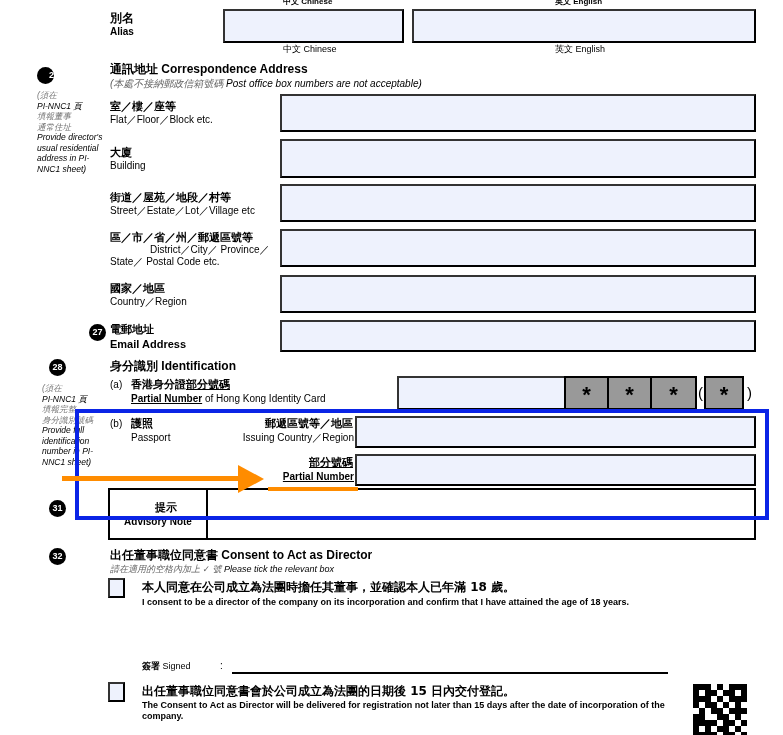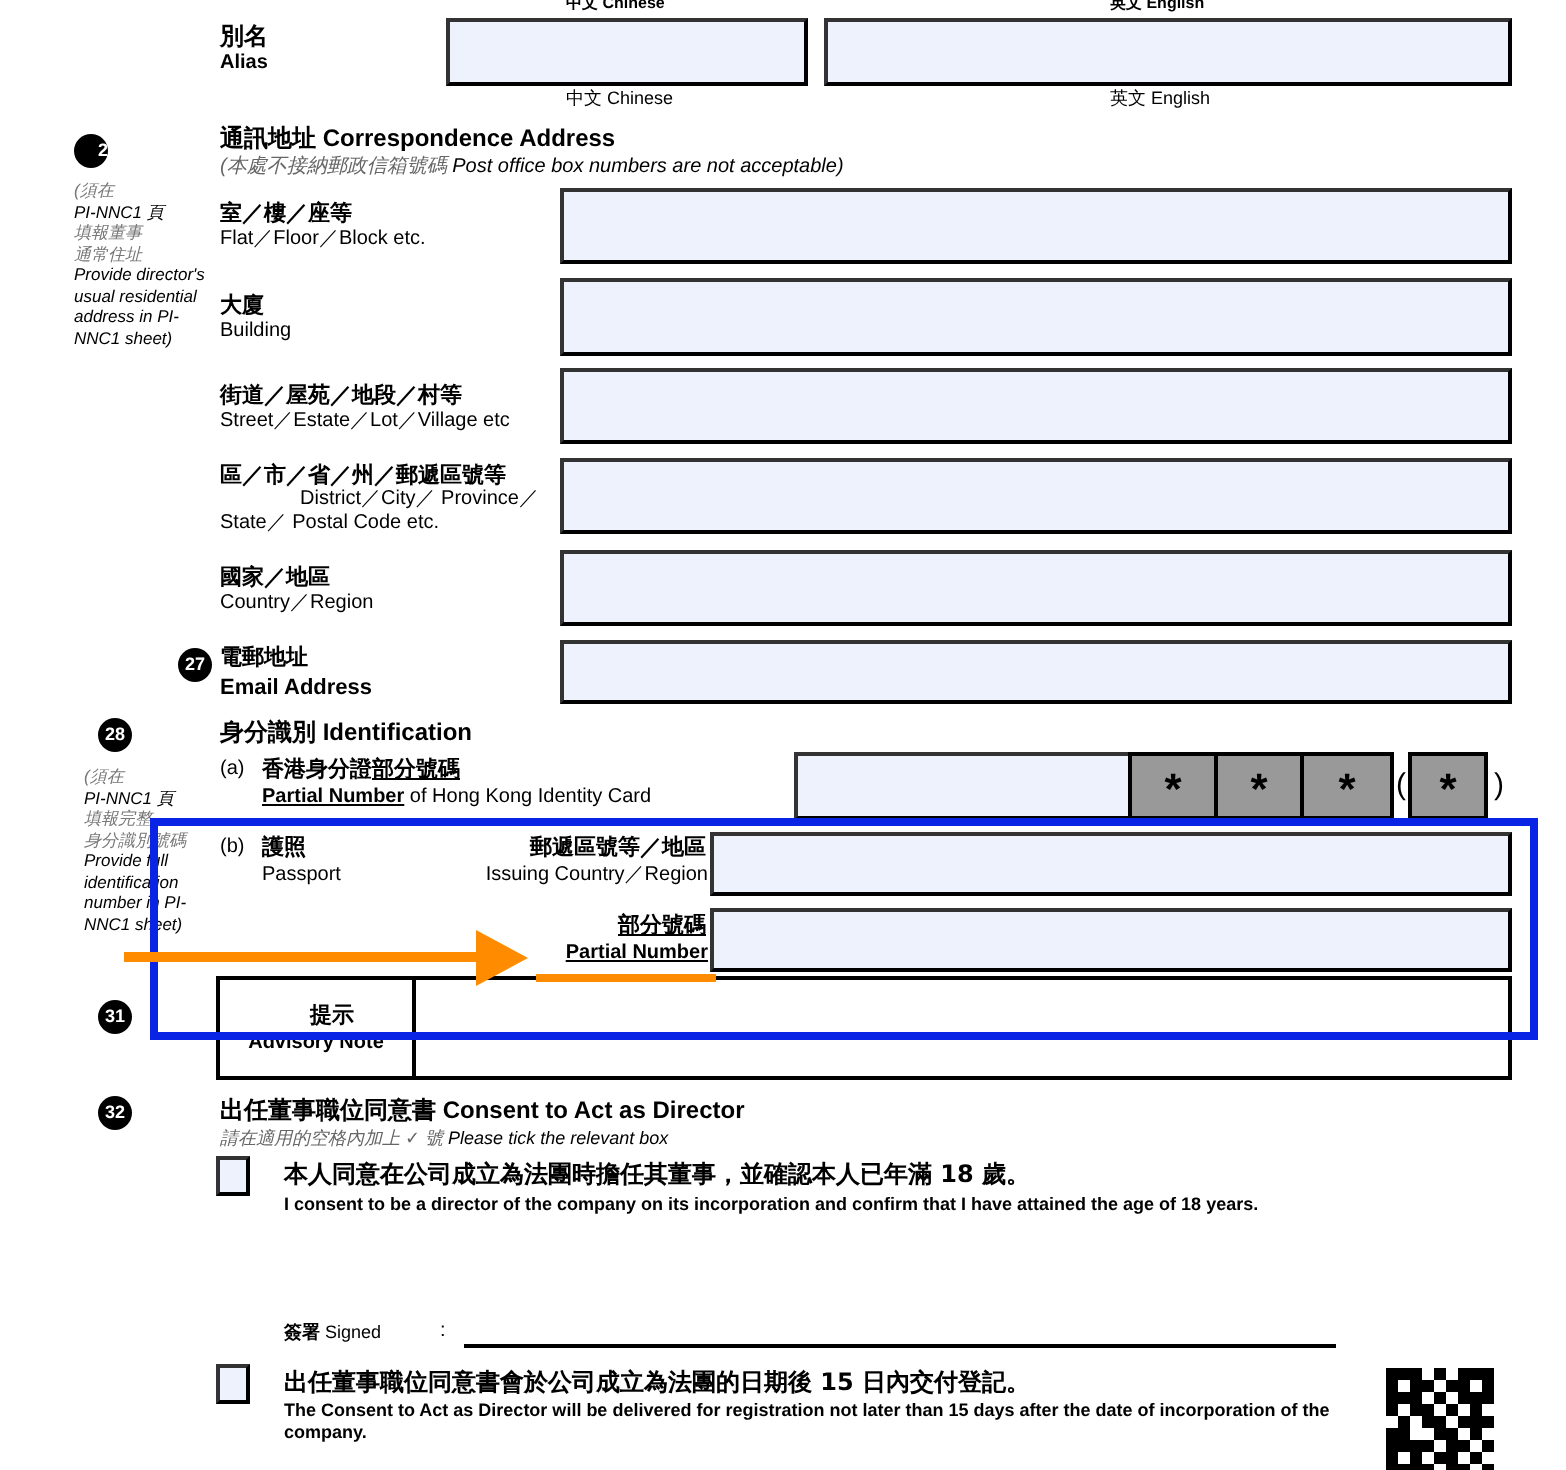--- a/index.html
+++ b/index.html
@@ -67,21 +67,21 @@
 <div class="abs t11 cjk-b" style="left:110px;top:231px;">區／市／省／州／郵遞區號等</div>
 <div class="abs t10" style="left:110px;top:244px;margin-left:40px;">District／City／ Province／</div>
 <div class="abs t10" style="left:110px;top:256px;">State／ Postal  Code etc.</div>
 <input class="field" style="left: 280px; top: 229px; width: 476px; height: 38px;" value="">
 
 <div class="abs t11 cjk-b" style="left:110px;top:282px;">國家／地區</div>
 <div class="abs t10" style="left:110px;top:296px;">Country／Region</div>
 <input class="field" style="left: 280px; top: 275px; width: 476px; height: 38px;" value="">
 
 <div class="badge" style="left:49px;top:324px;margin-left:40px;">27</div>
-<div class="abs t11 cjk-b" style="left:110px;top:323px;font-family:Liberation Serif, serif;">電郵地址</div>
+<div class="abs t11 cjk-b" style="left:110px;top:323px;">電郵地址</div>
 <div class="abs t11 bold" style="left:110px;top:338px;">Email Address</div>
 <input class="field" style="left: 280px; top: 320px; width: 476px; height: 32px;" value="">
 
 <div class="badge" style="left:49px;top:359px;">28</div>
 <div class="abs t12 bold" style="left:110px;top:359px;">身分識別 Identification</div>
 <div class="side-note" style="left:42px;top:383px;">
   <span class="cn">(須在</span><br>
   <span>PI-NNC1 頁</span><br>
   <span class="cn">填報完整</span><br>
   <span class="cn">身分識別號碼</span><br>

